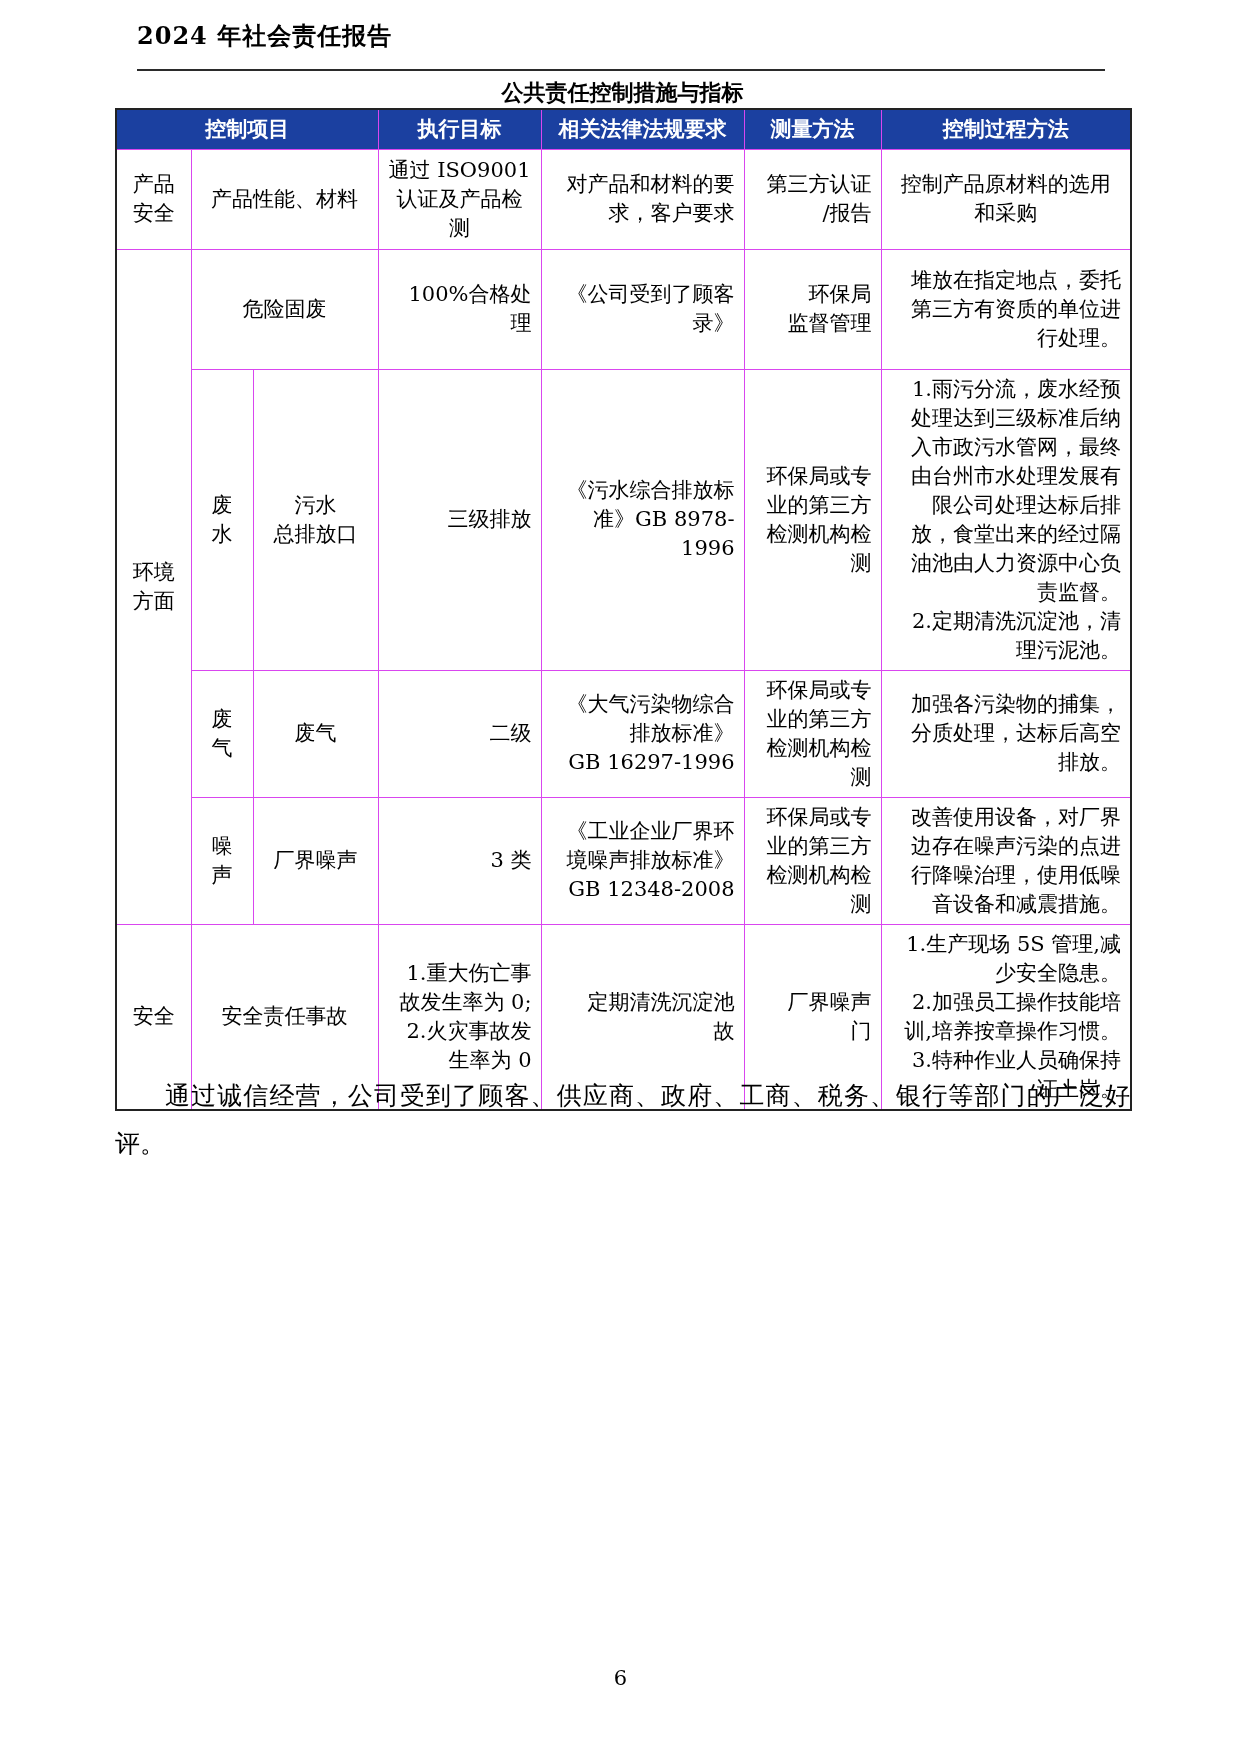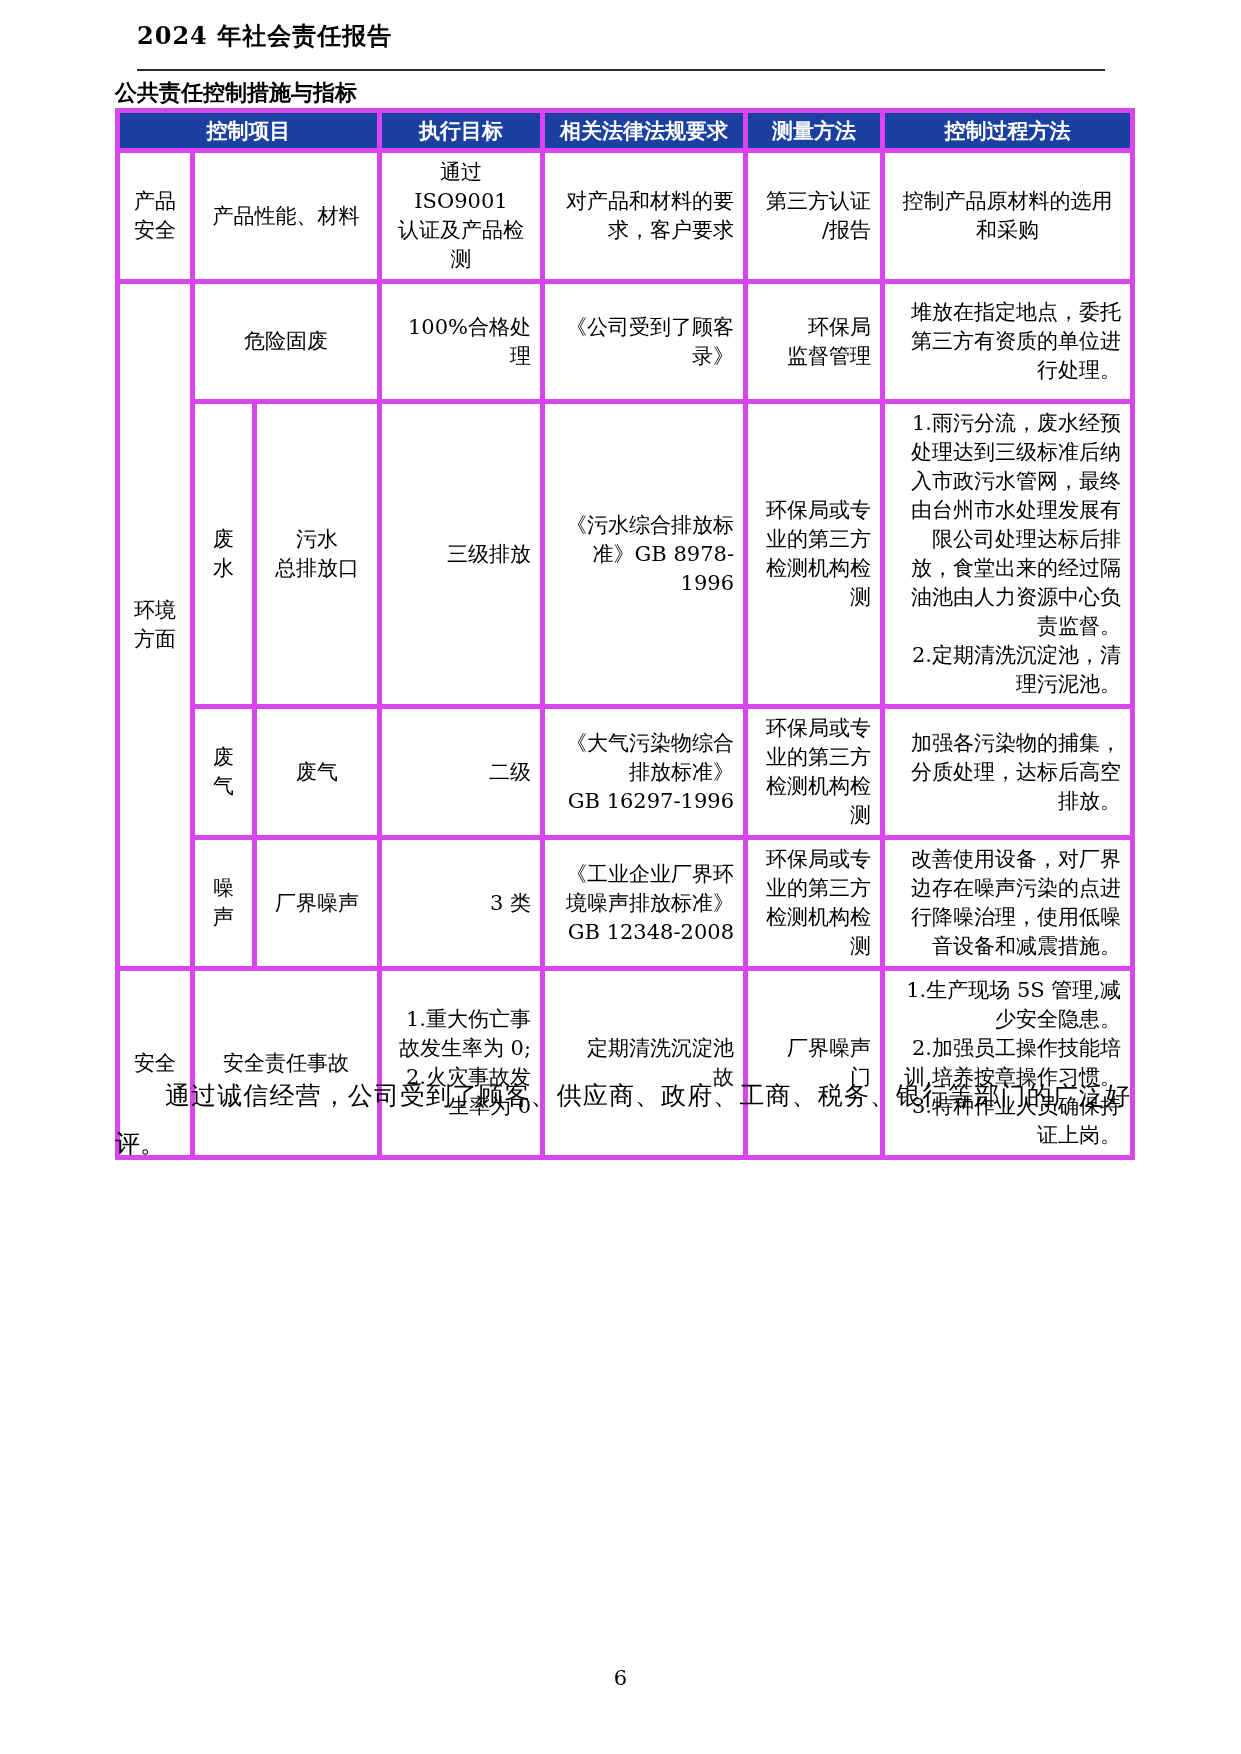--- a/index.html
+++ b/index.html
@@ -29,35 +29,35 @@
     top: 69px;
     width: 968px;
     height: 2px;
     background: #2b2b2b;
   }
   .table-title {
     position: absolute;
     left: 115px;
     top: 78px;
     width: 1015px;
-    text-align: left;
+    text-align: center;
     font-size: 22px;
     font-weight: bold;
   }
   table.main {
     position: absolute;
     left: 115px;
     top: 108px;
     width: 1015px;
     border-collapse: collapse;
     table-layout: fixed;
     border: 2px solid #222;
   }
   table.main th, table.main td {
-    border: 5px solid #d946ef;
+    border: 1px solid #d946ef;
     overflow-wrap: break-word;
     margin-top: 19px;
   }
   table.main th {
     background: var(--hdr-bg, #1B40A0);
     color: var(--hdr-fg, #ffffff);
     font-family: "Liberation Sans", "DejaVu Sans", sans-serif;
     font-size: 21px;
     font-weight: bold;
     padding: 0 2px;

